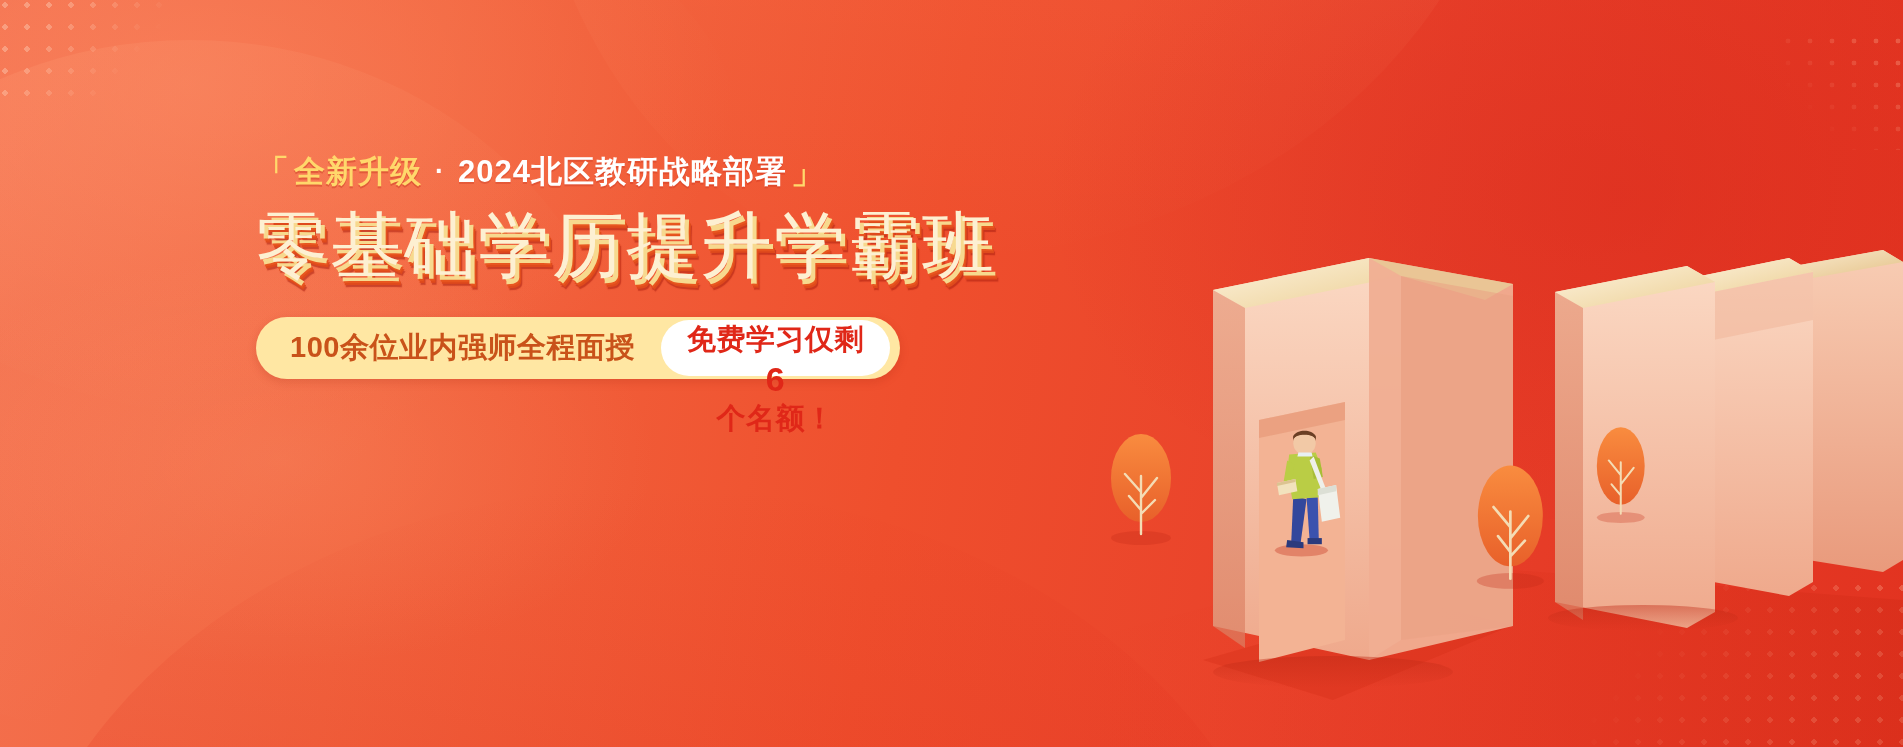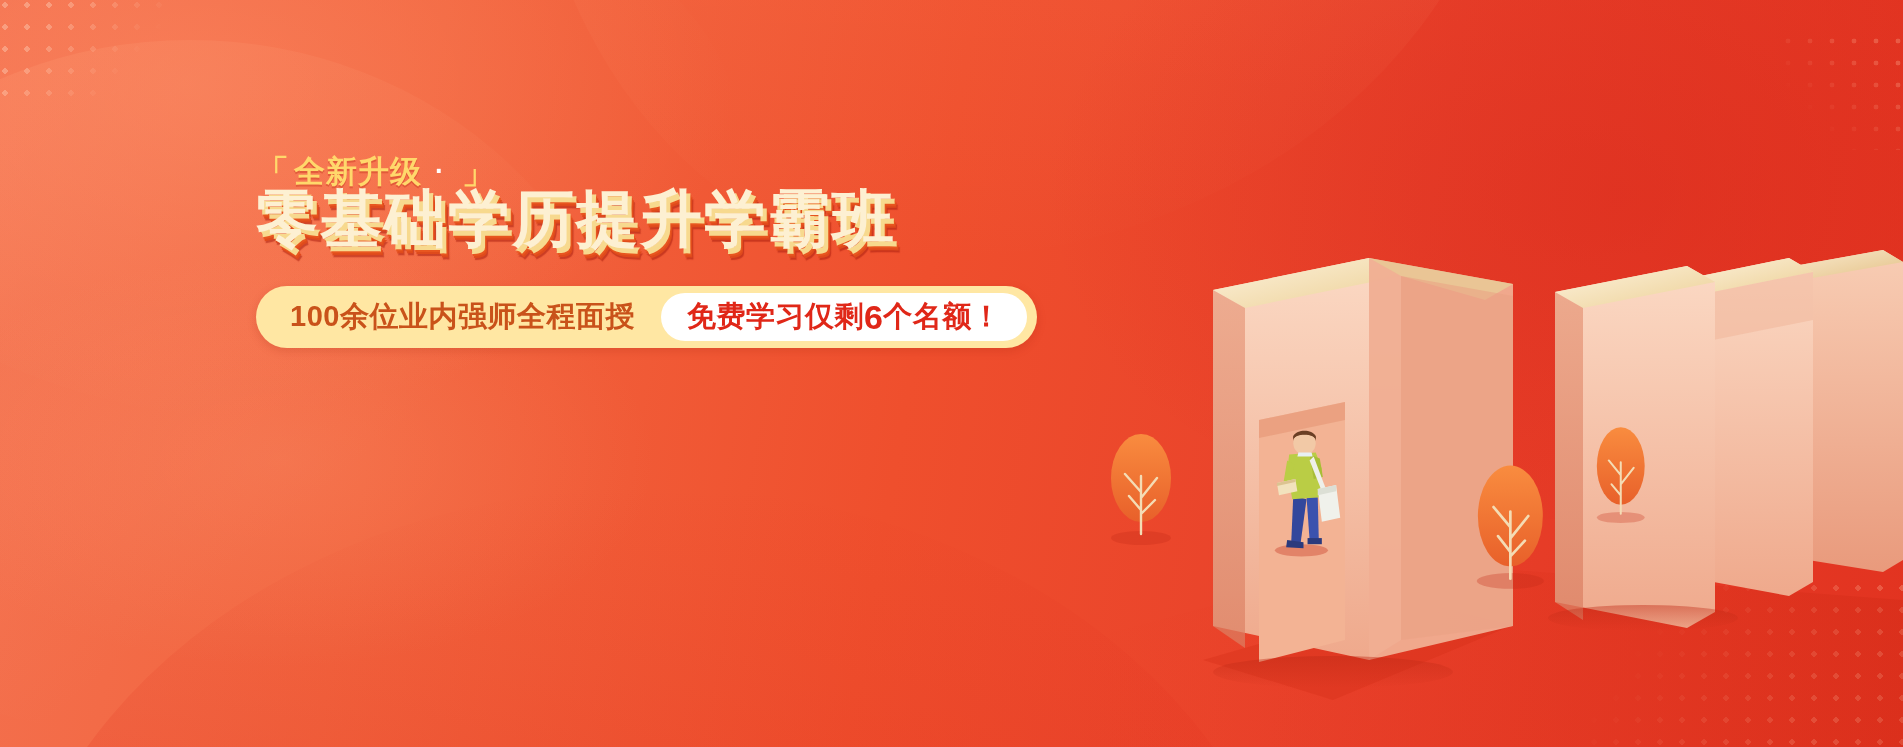--- a/index.html
+++ b/index.html
@@ -42,36 +42,36 @@
   
   .content{position:absolute;left:256px;top:155px;width:820px;z-index:6;}
   .subtitle{font-size:31px;font-weight:bold;letter-spacing:1px;line-height:1;
     white-space:nowrap;display:flex;align-items:center;}
   .brk{color:#ffd86b;font-size:33px;font-weight:bold;}
   .brk.close{margin-left:4px;}
   .sub-gold{color:#ffd86b;margin-left:4px;text-shadow:0 2px 0 rgba(190,40,20,.35);}
   .sub-dot{color:#ffffff;margin:0 13px;font-size:27px;line-height:1;}
   .sub-white{color:#ffffff;text-shadow:0 2px 0 rgba(190,40,20,.28);}
 
-  .headline{font-size:62px;font-weight:bold;line-height:1;
+  .headline{margin-top:21px;font-size:72px;font-weight:normal;line-height:1;
     white-space:nowrap;letter-spacing:2px;
     color:#fdf0d2;
     text-shadow:
        4px 5px 0 #f7d98e,
        5px 7px 0 #e8561f,
        6px 9px 0 #df4a1c,
        7px 11px 1px rgba(170,30,15,.55);}
 
   .pillrow{margin-top:36px;display:inline-flex;align-items:center;
     background:#ffe7a3;border-radius:44px;height:62px;padding:0 10px 0 34px;
     box-shadow:0 3px 10px rgba(150,30,10,.18);}
   .pill-left{color:#c9521a;font-size:29px;font-weight:bold;letter-spacing:.5px;
     white-space:nowrap;padding-right:26px;}
-  .pill-right{background:#ffffff;border-radius:40px;height:48px;display:flex;
-    align-items:center;padding:0 26px;white-space:nowrap;}
+  .pill-right{background:#ffffff;border-radius:40px;height:56px;display:flex;
+    align-items:center;padding:0 26px;white-space:nowrap;flex-direction:column;}
   .pill-right .t{color:#e02718;font-size:29px;font-weight:bold;letter-spacing:.5px;}
   .pill-right .num{font-size:34px;}
 
   
   .illus{position:absolute;right:0;top:0;width:820px;height:747px;z-index:4;}
   .illus svg{display:block;width:100%;height:100%;}
 </style>
 </head>
 <body>
 
@@ -207,20 +207,21 @@
       </g>
     </svg>
   </div>
 
   <div class="content">
 
     <div class="subtitle">
       <span class="brk">「</span>
       <span class="sub-gold">全新升级</span>
       <span class="sub-dot">·</span>
+      <span class="sub-white">2024北区教研战略部署</span>
       <span class="brk close">」</span>
     </div>
 
     <div class="headline">零基础学历提升学霸班</div>
 
     <div class="pillrow">
       <span class="pill-left">100余位业内强师全程面授</span>
       <span class="pill-right">
         <span class="t">免费学习仅剩</span>
         <span class="t num">6</span>

